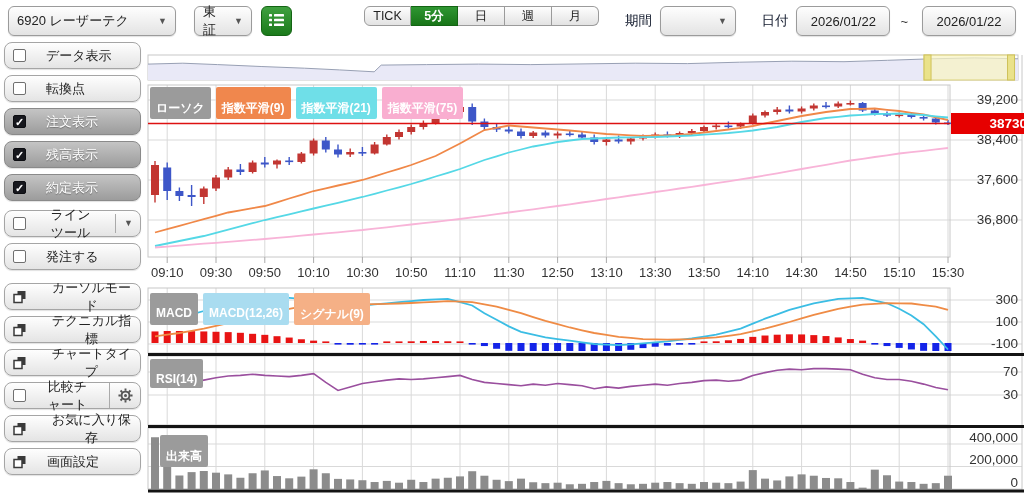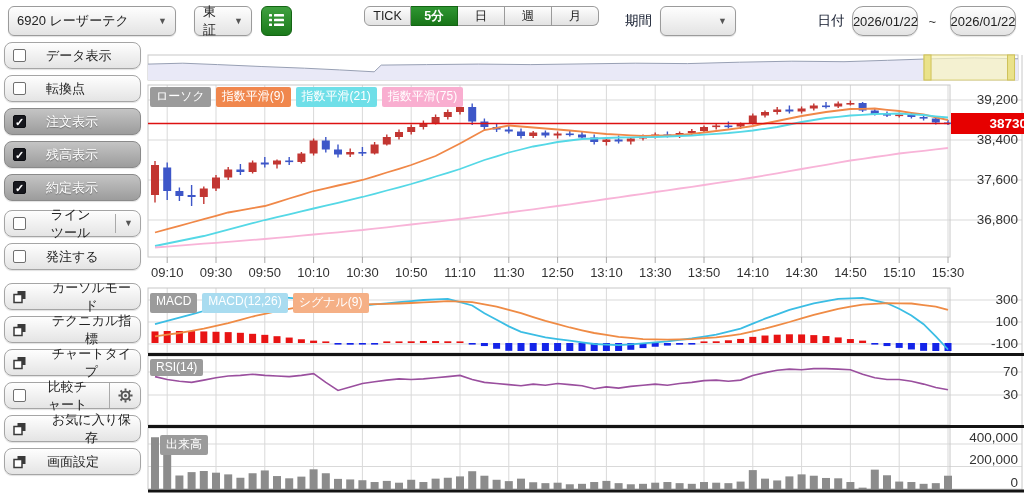--- a/index.html
+++ b/index.html
@@ -24,21 +24,21 @@
     border:1px solid #9b9b9b; border-left:none; font-size:12.5px; color:#222;
     display:flex; align-items:center; justify-content:center; cursor:pointer; }
   .ibtn:first-child { border-left:1px solid #9b9b9b; border-radius:6px 0 0 6px; }
   .ibtn:last-child { border-radius:0 6px 6px 0; }
   .ibtn.active { background:linear-gradient(#2f9632,#187518); color:#fff;
     border-color:#136413; font-weight:bold; }
   .lbl { font-size:13.5px; color:#0f172a; }
   .period-lbl { margin-left:26px; }
   .period-sel { margin-left:8px; width:76px; justify-content:flex-end; }
   .date-lbl { margin-left:auto; }
-  .datebox { margin-left:8px; width:66px; justify-content:center;border-radius:11px; }
+  .datebox { margin-left:8px; width:94px; justify-content:center; }
   .tilde { margin:0 4px 0 10px; font-size:13px; color:#333; margin-right:6px; }
   .datebox.last { margin-right:8px; }
 
   
   .sidebar { position:absolute; left:0; top:42px; width:145px; z-index:5; }
   .sbtn { display:flex; align-items:center; gap:20px; width:137px; height:27px;
     margin:0 0 6px 4px; padding:0 4px 0 8px;
     background:linear-gradient(#fefefe,#e4e4e4); border:1px solid #a5a5a5;
     border-radius:8px; font-size:13px; color:#222; cursor:pointer;
     box-shadow:0 1px 1px rgba(0,0,0,.12); }
@@ -49,21 +49,21 @@
   .cb { width:13px; height:13px; background:#fff; border:1px solid #707070;
     border-radius:2px; flex:0 0 13px; }
   .cb.on { background:#16171d; border-color:#0c0d11; color:#fff; font-size:11px;
     font-weight:bold; line-height:12px; text-align:center; text-shadow:none; }
   .split { margin-left:auto; border-left:1px solid #aaa; padding:5px 3px 5px 8px;
     display:flex; align-items:center; }
 
   
   #chart-svg { position:absolute; left:0; top:0; z-index:1; }
   .legend-row { position:absolute; display:flex; gap:5px; z-index:3; }
-  .badge { color:#fff; font-size:12px; font-weight:normal; padding:1px 6px 2px;
+  .badge { color:#fff; font-size:12px; font-weight:bold; padding:13px 6px 2px;
     border-radius:2px; white-space:nowrap; cursor:pointer; }
   .price-badge { position:absolute; left:951px; top:113px; width:80px; height:21px;
     background:#e60000; color:#fff; font-size:13.5px; font-weight:bold;
     display:flex; align-items:center; justify-content:flex-end; padding-right:4px;
     z-index:3; }
 </style>
 </head>
 <body>
 
 <header class="toolbar">

